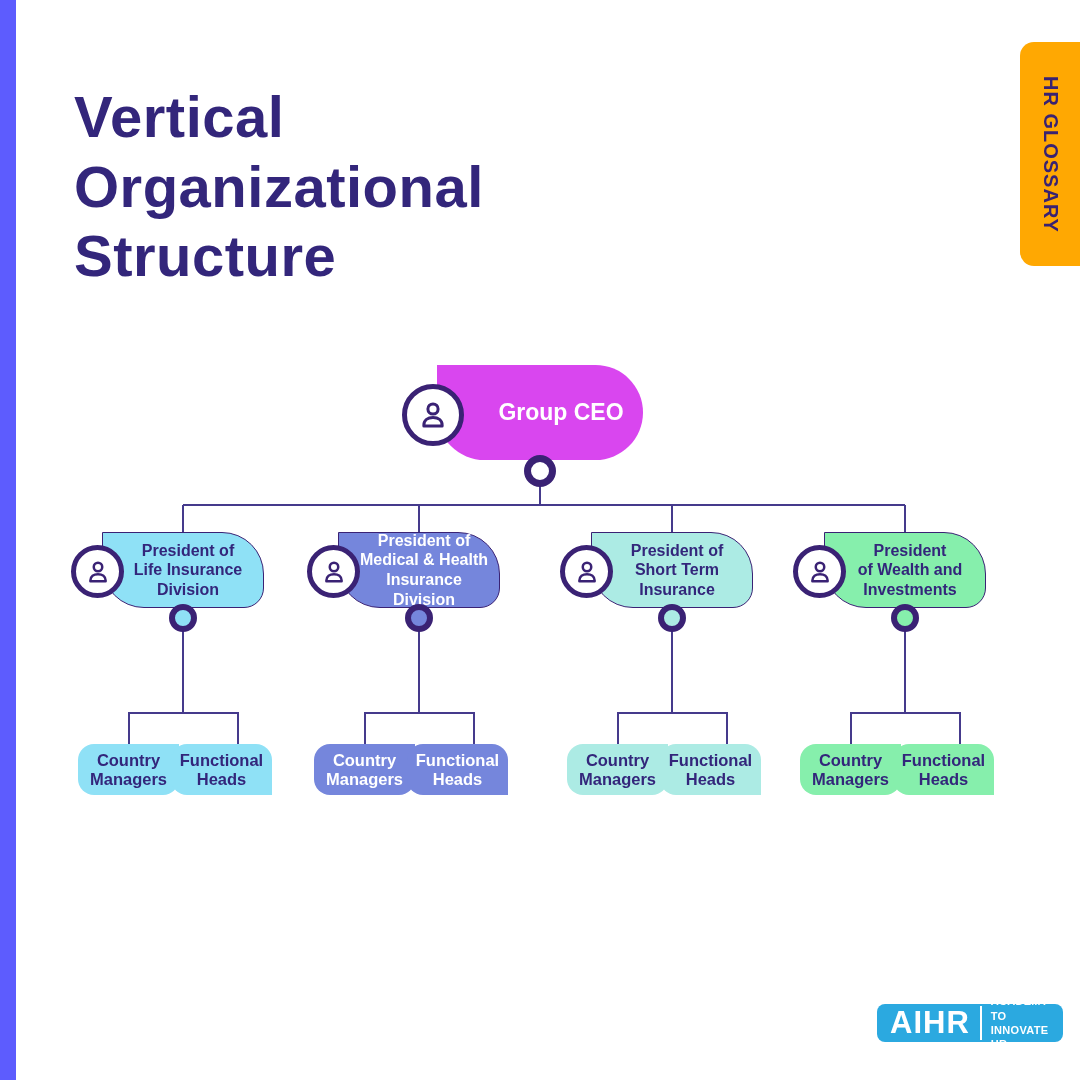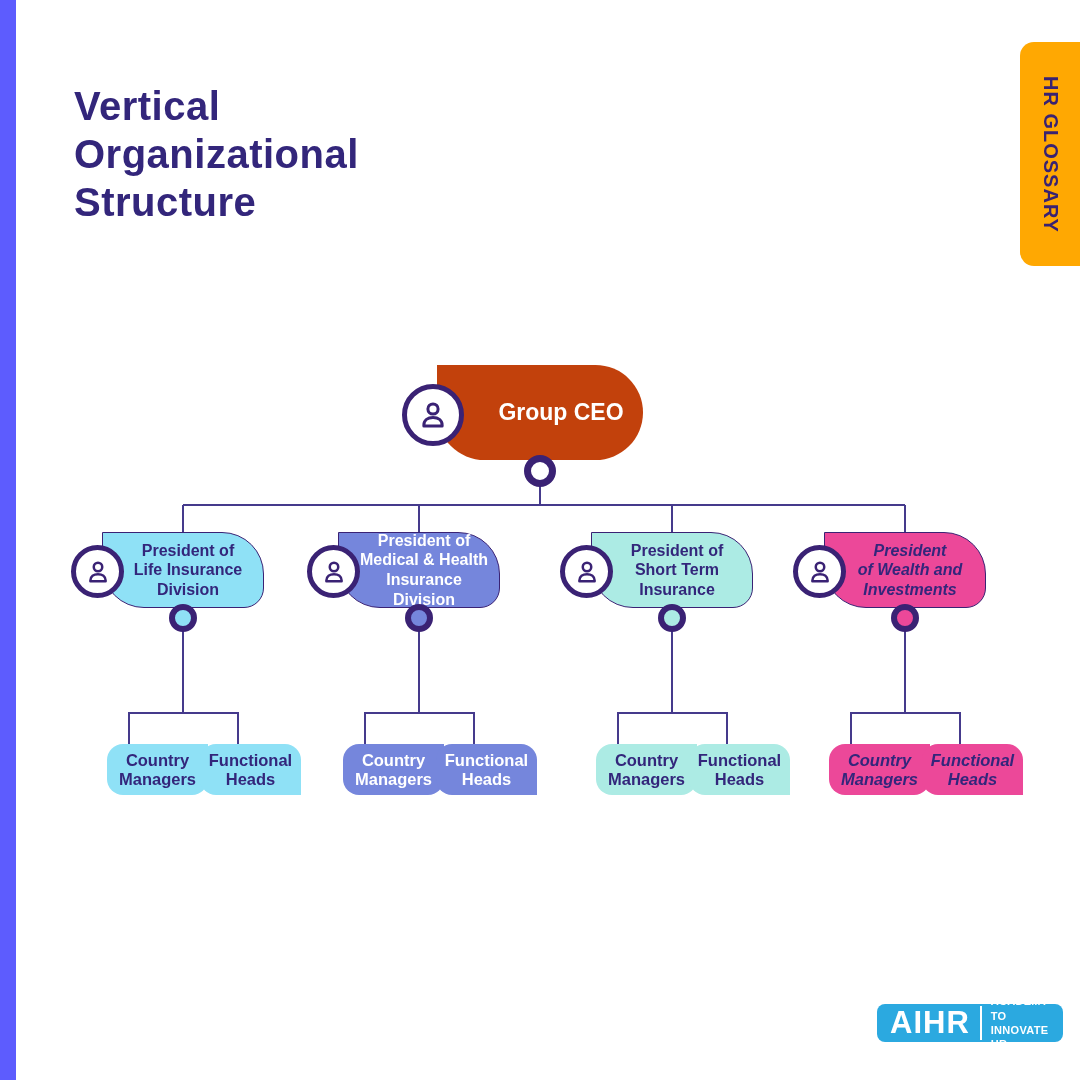--- a/index.html
+++ b/index.html
@@ -6,21 +6,21 @@
   .canvas{
     position:relative;width:1080px;height:1080px;background:#ffffff;
     overflow:hidden;font-family:"Liberation Sans",sans-serif;margin:0 auto;
   }
   .pre{white-space:pre-line;}
   
   .left-bar{position:absolute;left:0;top:0;width:16px;height:1080px;background:#5D5CFE;}
   
   .title{
     position:absolute;left:74px;top:82px;width:560px;
-    font-size:40px;font-weight:bold;line-height:1.2;color:#33267B;letter-spacing:0.5px;
+    font-size:58px;font-weight:bold;line-height:1.2;color:#33267B;letter-spacing:0.5px;
   }
   
   .badge{
     position:absolute;right:0;top:42px;width:60px;height:224px;background:#FFA802;
     border-radius:14px 0 0 14px;display:flex;align-items:center;justify-content:center;
   }
   .badge span{
     writing-mode:vertical-rl;font-size:20px;font-weight:bold;color:#392272;letter-spacing:1px;
   }
   
@@ -28,21 +28,21 @@
   .vline{width:1.5px;}
   .hline{height:1.5px;}
   
   .avatar{
     position:absolute;background:#ffffff;border:5px solid #3A2274;border-radius:50%;
     display:flex;align-items:center;justify-content:center;box-sizing:border-box;z-index:5;
   }
   .avatar svg{display:block;}
   
   .ceo-box{
-    position:absolute;left:437px;top:365px;width:206px;height:95px;background:#c2410c;
+    position:absolute;left:437px;top:365px;width:206px;height:95px;background:#d946ef;
     border-radius:0 48px 48px 48px;display:flex;align-items:center;justify-content:center;
     padding-left:42px;box-sizing:border-box;z-index:2;
   }
   .ceo-box .lbl{color:#ffffff;font-size:23px;font-weight:bold;}
   .ceo-avatar{left:402px;top:384px;width:62px;height:62px;}
   .dot{
     position:absolute;border-radius:50%;box-sizing:border-box;border:6.5px solid #3A2274;z-index:4;
   }
   .ceo-dot{left:524px;top:455px;width:32px;height:32px;background:#ffffff;border-width:7px;}
   
@@ -57,30 +57,30 @@
   }
   .pres-box .lbl{font-size:16px;font-weight:bold;line-height:1.22;}
   .pres-avatar{left:18px;top:40px;width:53px;height:53px;}
   .pres-dot{left:116px;top:99px;width:28px;height:28px;}
   .branch .vline-mid{left:129px;top:126px;height:81px;}
   .branch .hline-leaf{left:75px;top:207px;width:110px;}
   .branch .stub-l{left:75px;top:207px;height:32px;}
   .branch .stub-r{left:184px;top:207px;height:32px;}
   .leaf{
     position:absolute;top:239px;width:101px;height:51px;display:flex;align-items:center;
-    justify-content:center;text-align:center;box-sizing:border-box;z-index:2;margin-left:29px;
+    justify-content:center;text-align:center;box-sizing:border-box;z-index:2;
   }
   .leaf .lbl{font-size:16.5px;font-weight:bold;line-height:1.15;}
   .leaf-cm{left:25px;border-radius:16px 0 16px 16px;}
   .leaf-fh{left:118px;border-radius:16px 16px 0 16px;}
   
   .b1 .pres-box,.b1 .leaf,.b1 .pres-dot{background:#8FE1F6;}
   .b2 .pres-box,.b2 .leaf,.b2 .pres-dot{background:#7586DC;}
   .b3 .pres-box,.b3 .leaf,.b3 .pres-dot{background:#ACEBE4;}
-  .b4 .pres-box,.b4 .leaf,.b4 .pres-dot{background:#ec4899;font-style:italic;}
+  .b4 .pres-box,.b4 .leaf,.b4 .pres-dot{background:#86efac;}
   .b1 .lbl,.b3 .lbl,.b4 .lbl{color:#33267B;}
   .b2 .lbl{color:#ffffff;}
   
   .logo{
     position:absolute;left:877px;top:1004px;width:186px;height:38px;background:#2BA9E0;
     border-radius:8px;display:flex;align-items:center;padding:0 13px;box-sizing:border-box;
   }
   .logo .brand{color:#ffffff;font-size:31px;font-weight:bold;letter-spacing:1px;}
   .logo .div{width:2.5px;height:34px;background:#ffffff;margin:0 9px 0 10px;}
   .logo .tag{color:#ffffff;font-size:11px;font-weight:bold;line-height:1.3;letter-spacing:0.3px;}

